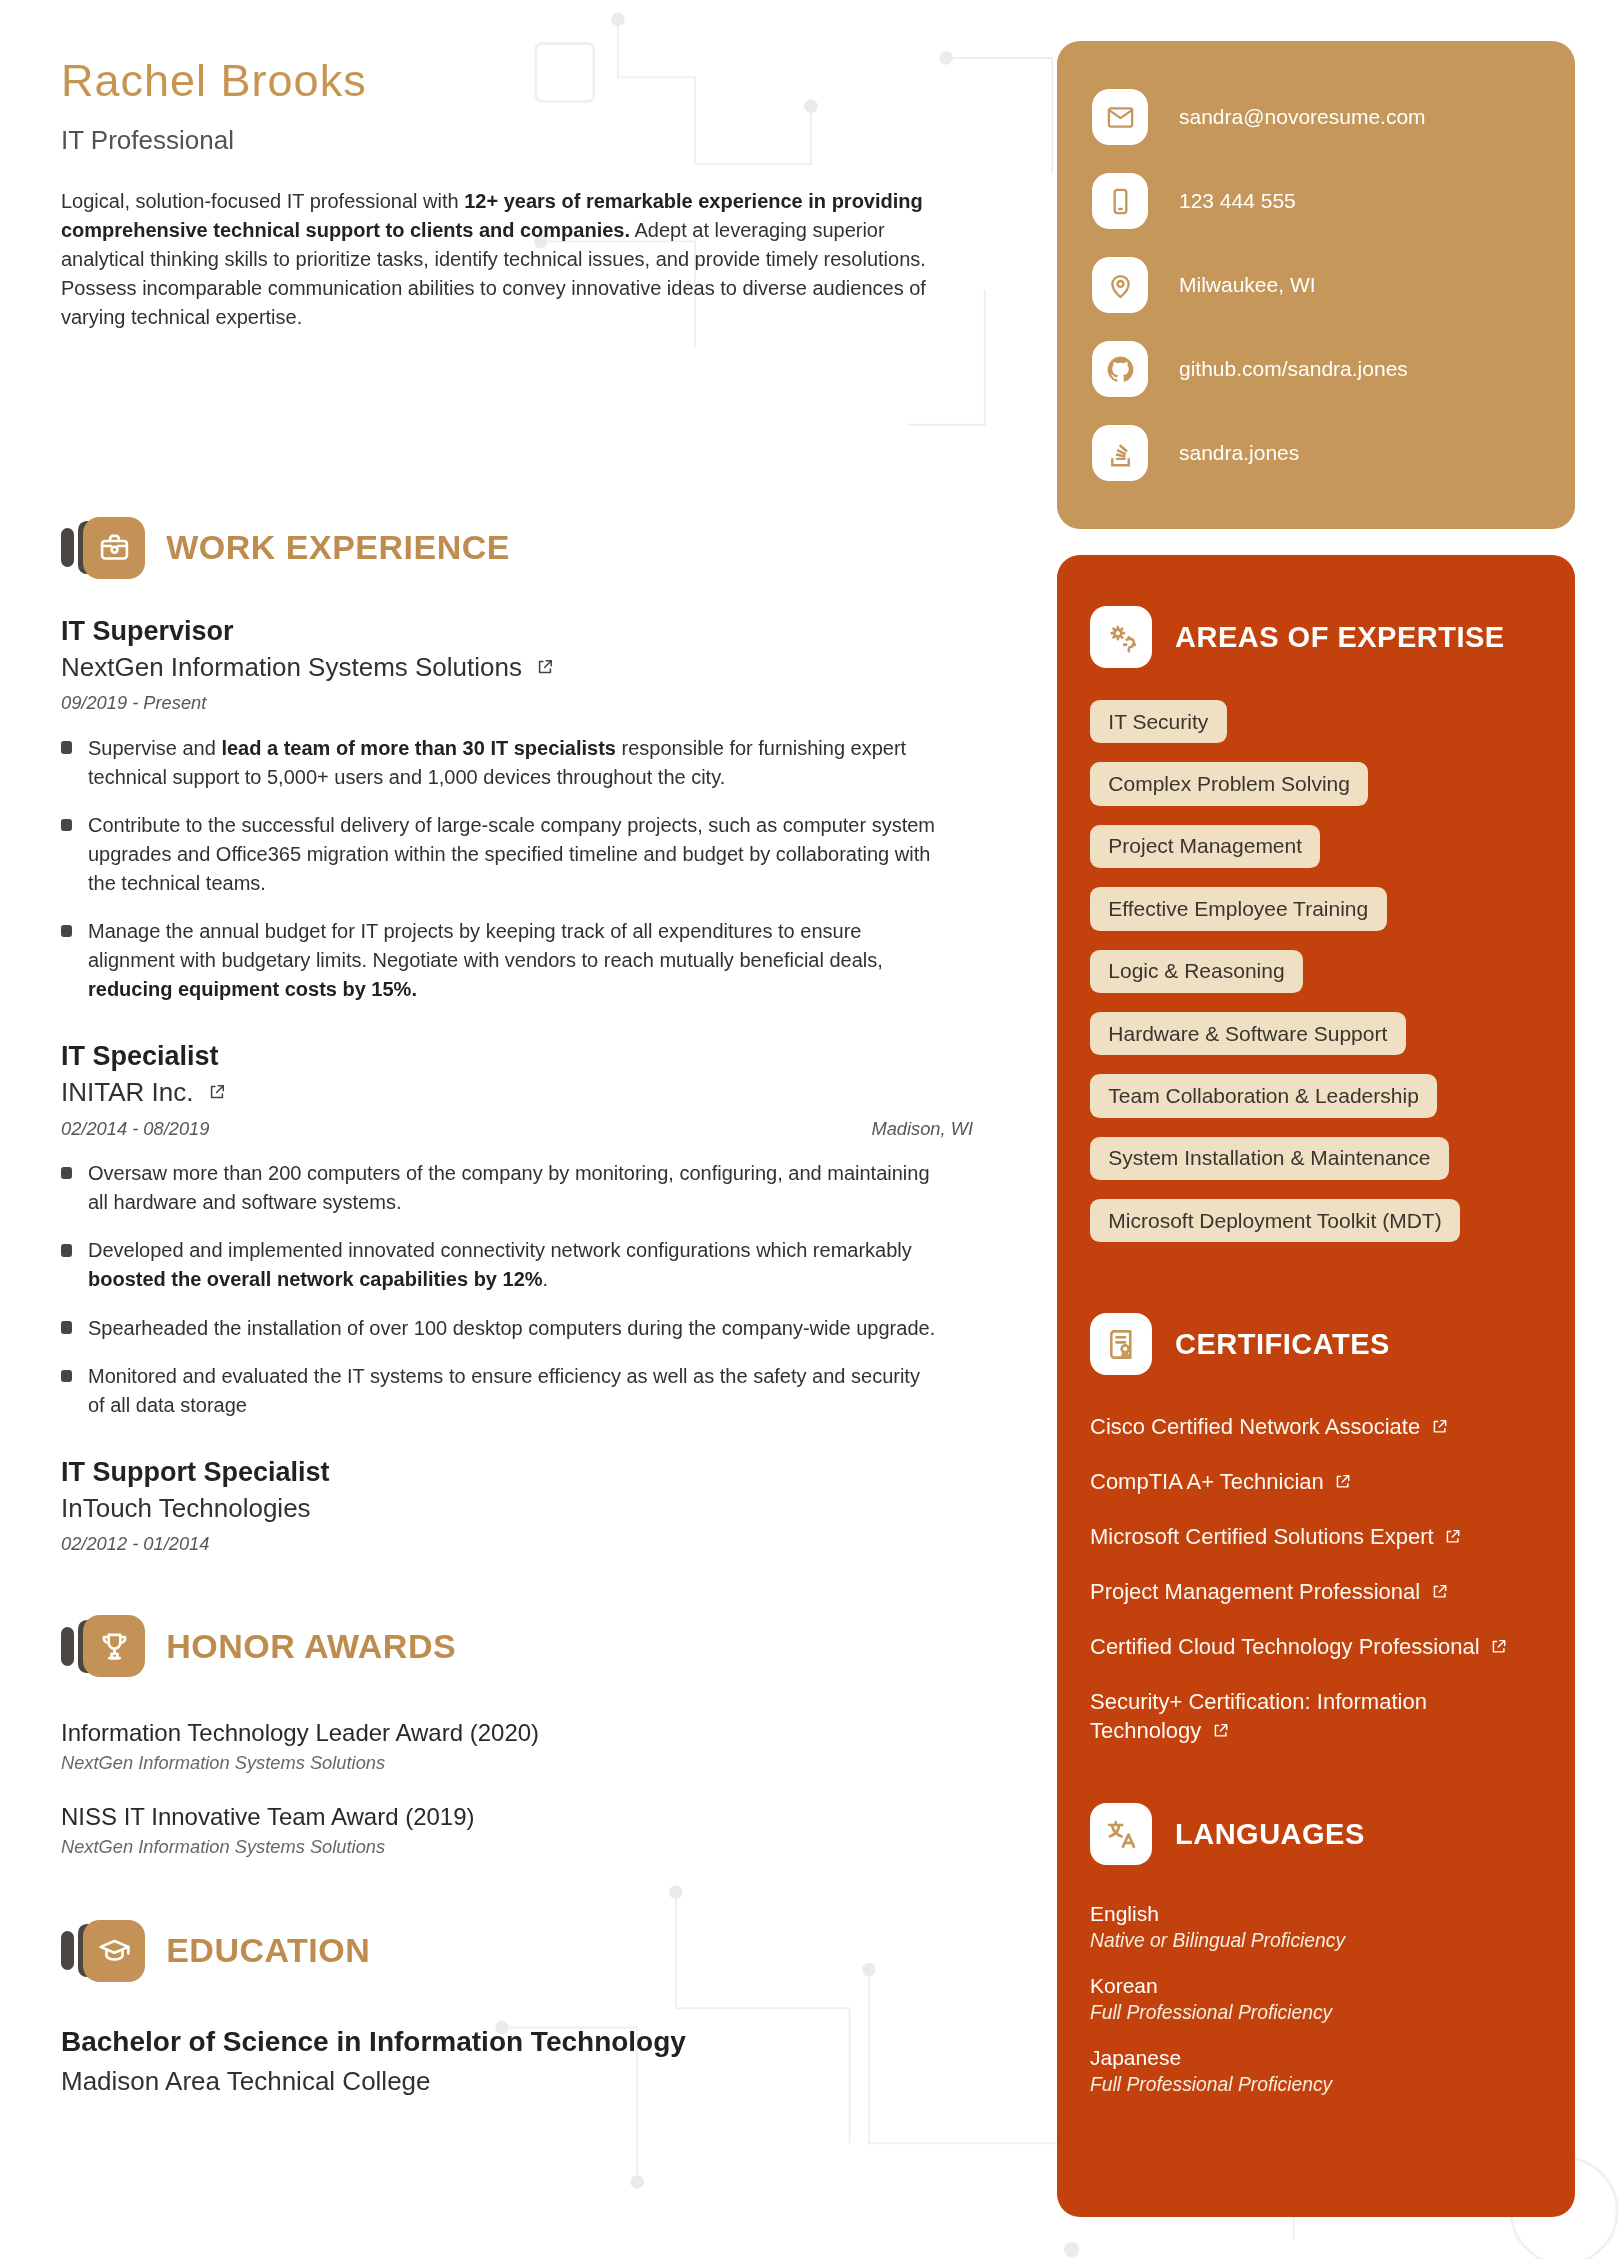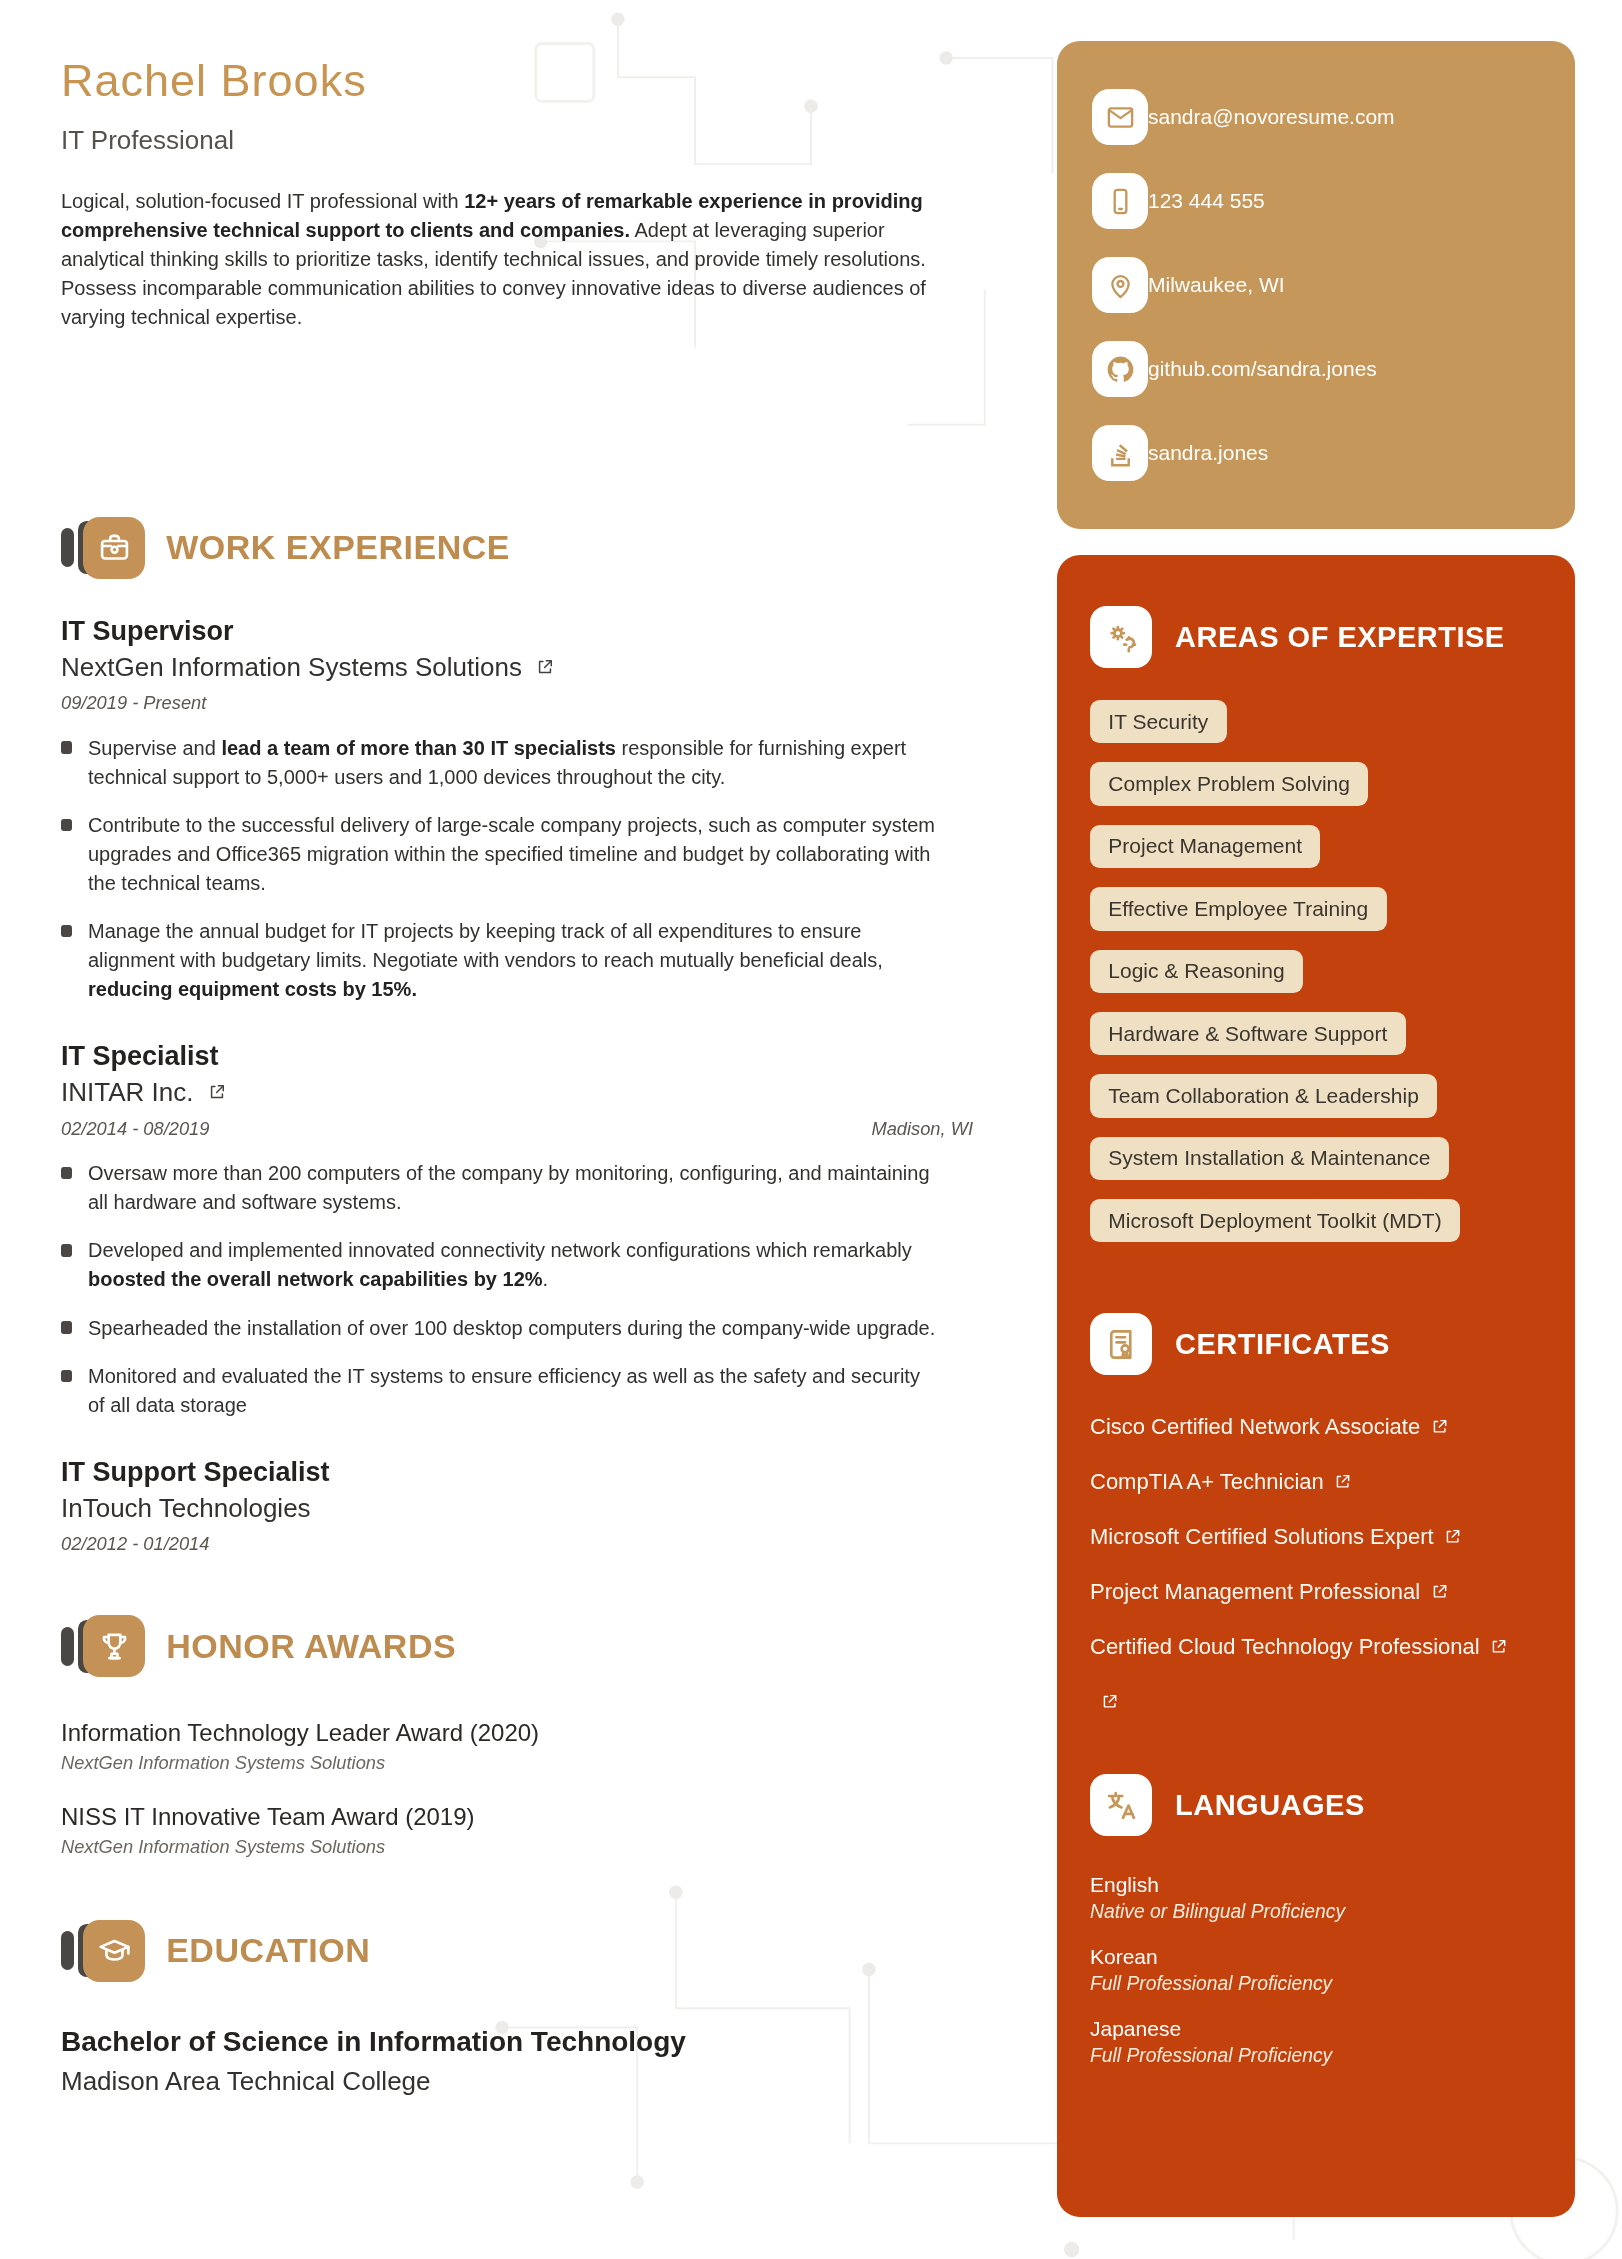--- a/index.html
+++ b/index.html
@@ -54,21 +54,21 @@
   .section-education { margin-top:62px; }
   .degree { margin-top:44px; font-size:28px; font-weight:700; color:#242220; }
   .school { margin-top:7.7px; font-size:26px; color:#33312F; }
 
   
   .sidebar { position:absolute; left:1057px; top:41px; width:518px; z-index:1; }
   .contact-card {
     background:#C6975A; border-radius:23px; padding:48px 35px;
     display:flex; flex-direction:column; gap:28px;
   }
-  .contact-row { display:flex; align-items:center; }
+  .contact-row { display:flex; align-items:center; gap:31px; }
   .contact-icon {
     width:56px; height:56px; background:#ffffff; border-radius:17.4px; color:#C6975A;
     display:flex; align-items:center; justify-content:center; flex-shrink:0;
   }
   .contact-icon svg { width:31px; height:31px; }
   .contact-text { color:#ffffff; font-size:21px; }
 
   .side-panel {
     margin-top:26px; background:#c2410c; border-radius:23px;
     padding:51px 33px 39px 33px; height:1662px; color:#ffffff;
@@ -379,21 +379,21 @@
                 <path d="M19 5 11.5 12.5"></path>
               </svg>
             </span></div>
           <div class="cert-item"><span>Certified Cloud Technology Professional</span><span class="link-icn">
               <svg viewBox="0 0 24 24" fill="none" stroke="currentColor" stroke-width="1.8" stroke-linecap="round" stroke-linejoin="round">
                 <path d="M9.5 5.5H5.5v13h13v-4"></path>
                 <path d="M13.5 4.5H19.5v6"></path>
                 <path d="M19 5 11.5 12.5"></path>
               </svg>
             </span></div>
-          <div class="cert-item"><span class="link-icn">
+          <div class="cert-item"><span>Security+ Certification: Information Technology</span><span class="link-icn">
               <svg viewBox="0 0 24 24" fill="none" stroke="currentColor" stroke-width="1.8" stroke-linecap="round" stroke-linejoin="round">
                 <path d="M9.5 5.5H5.5v13h13v-4"></path>
                 <path d="M13.5 4.5H19.5v6"></path>
                 <path d="M19 5 11.5 12.5"></path>
               </svg>
             </span></div>
         </div>
 
       <div class="panel-head langs">
         <span class="sq-icon white">

